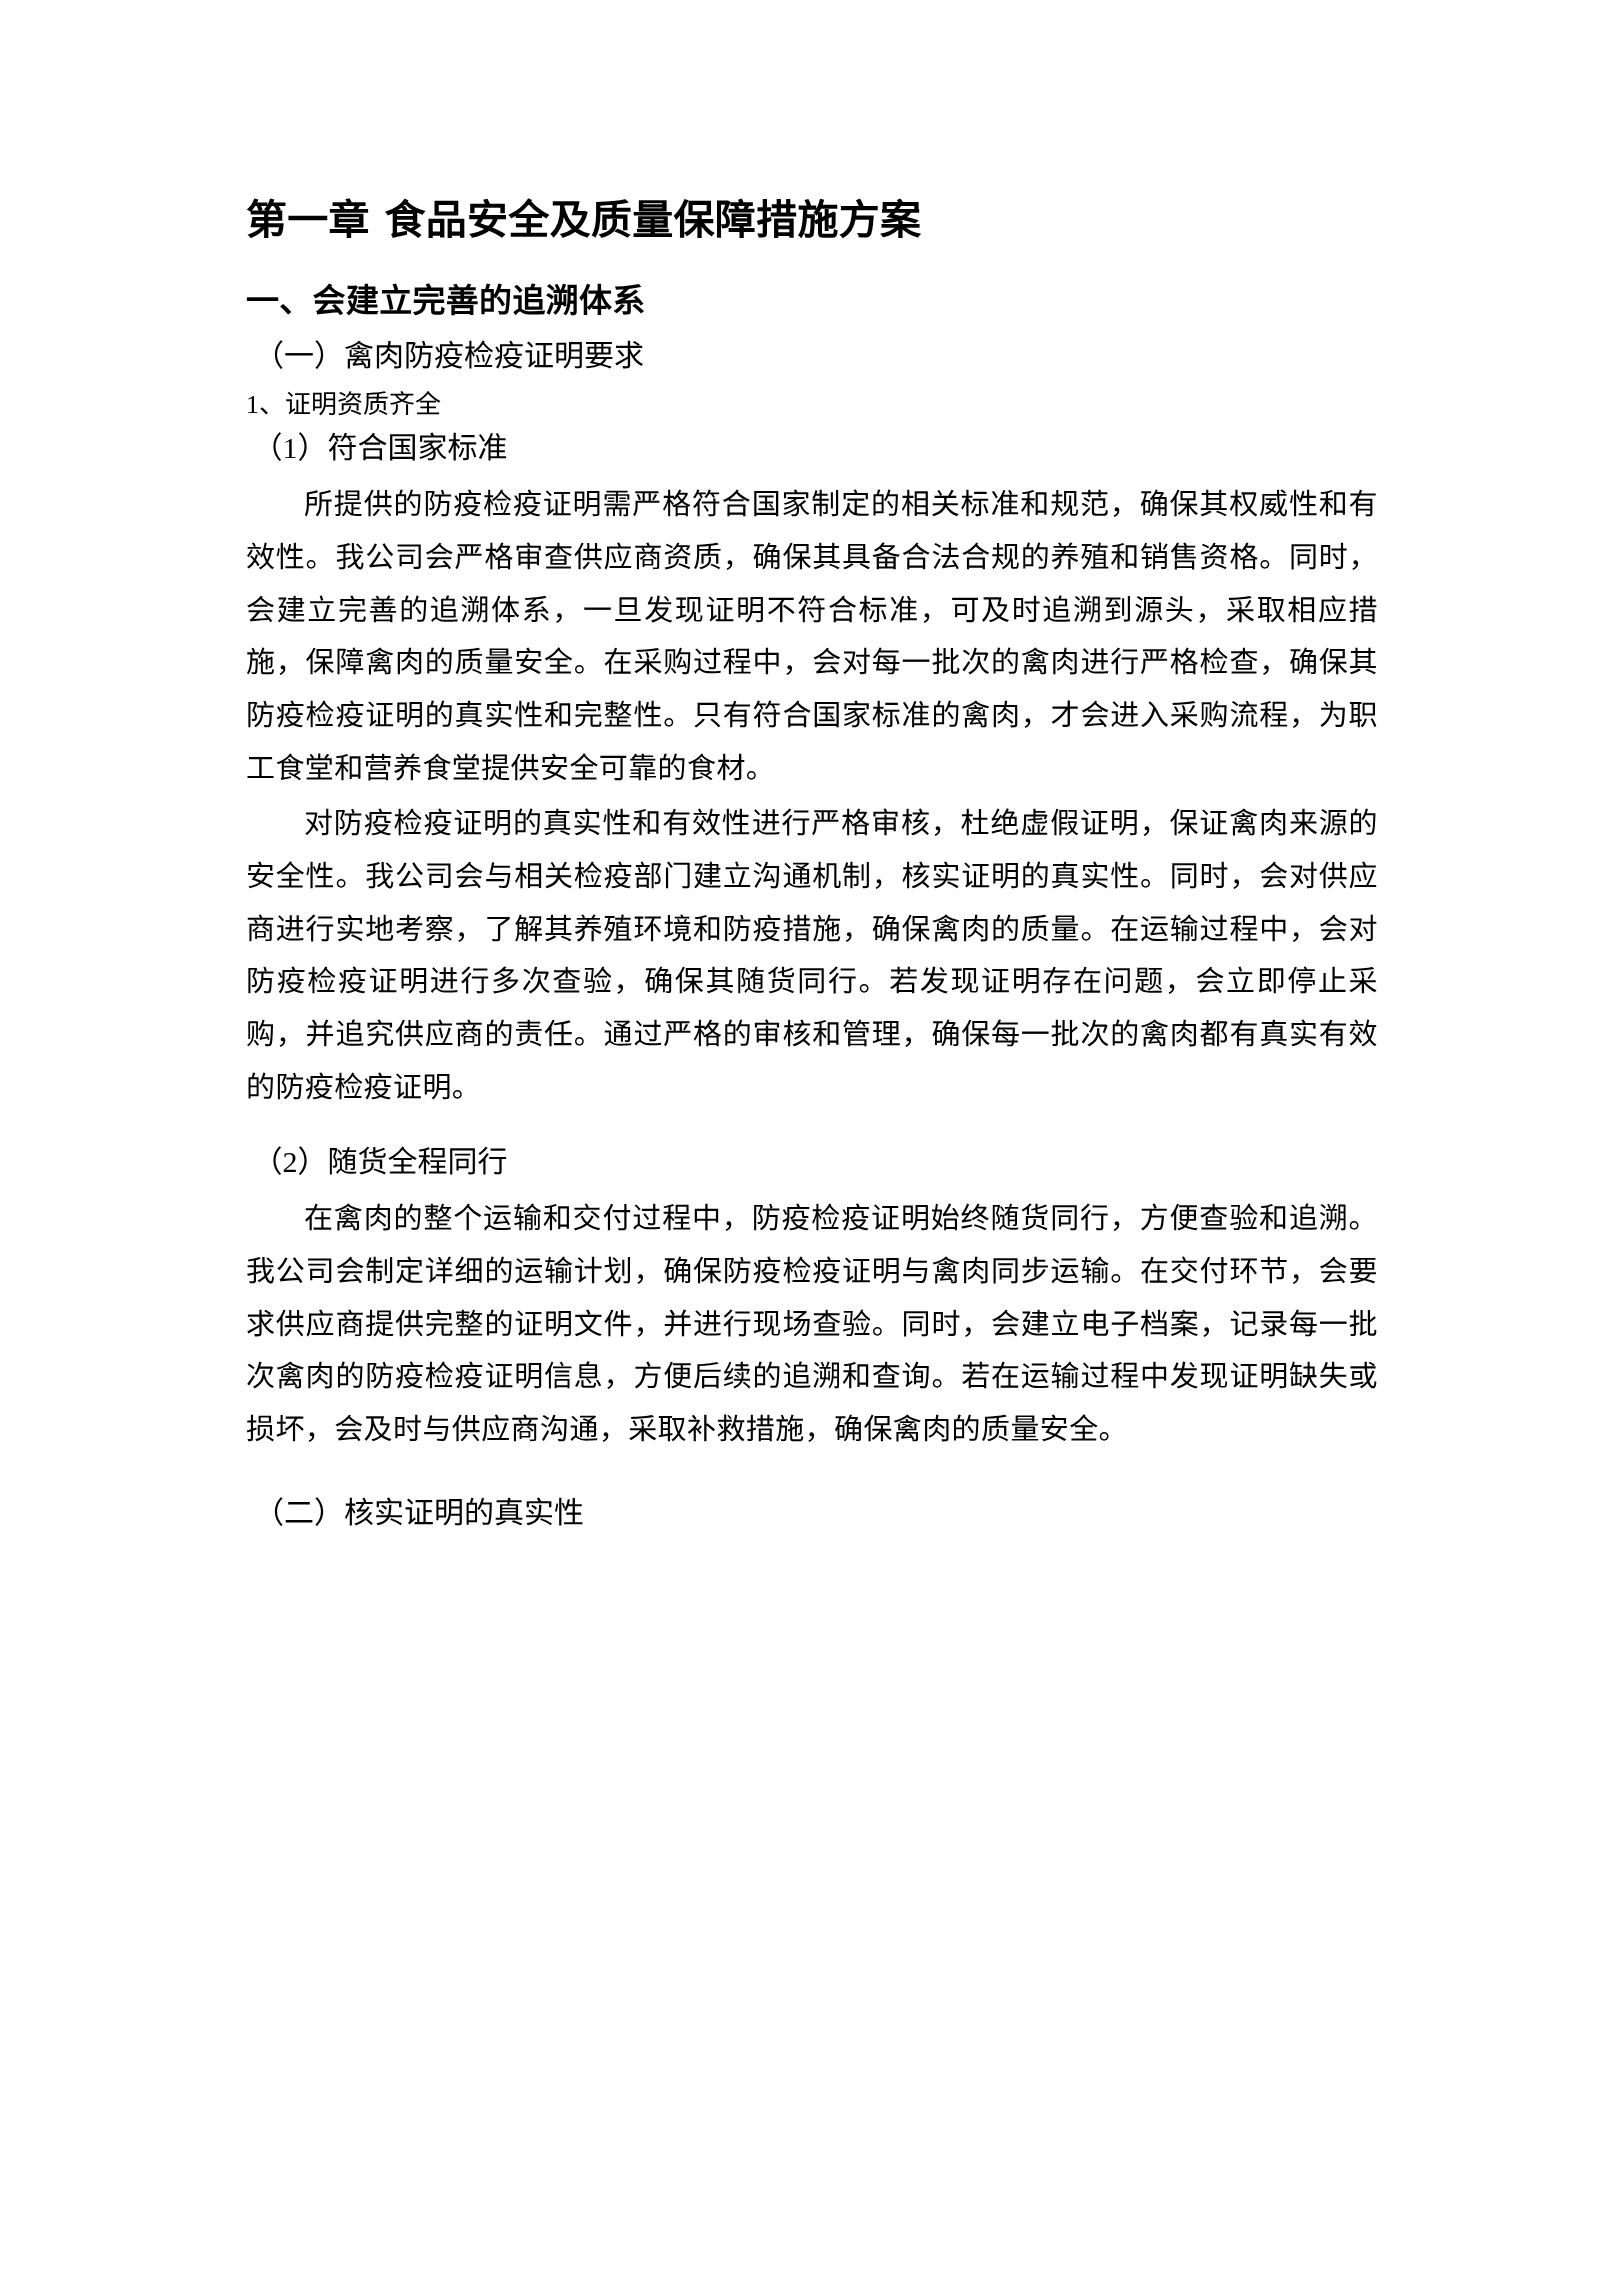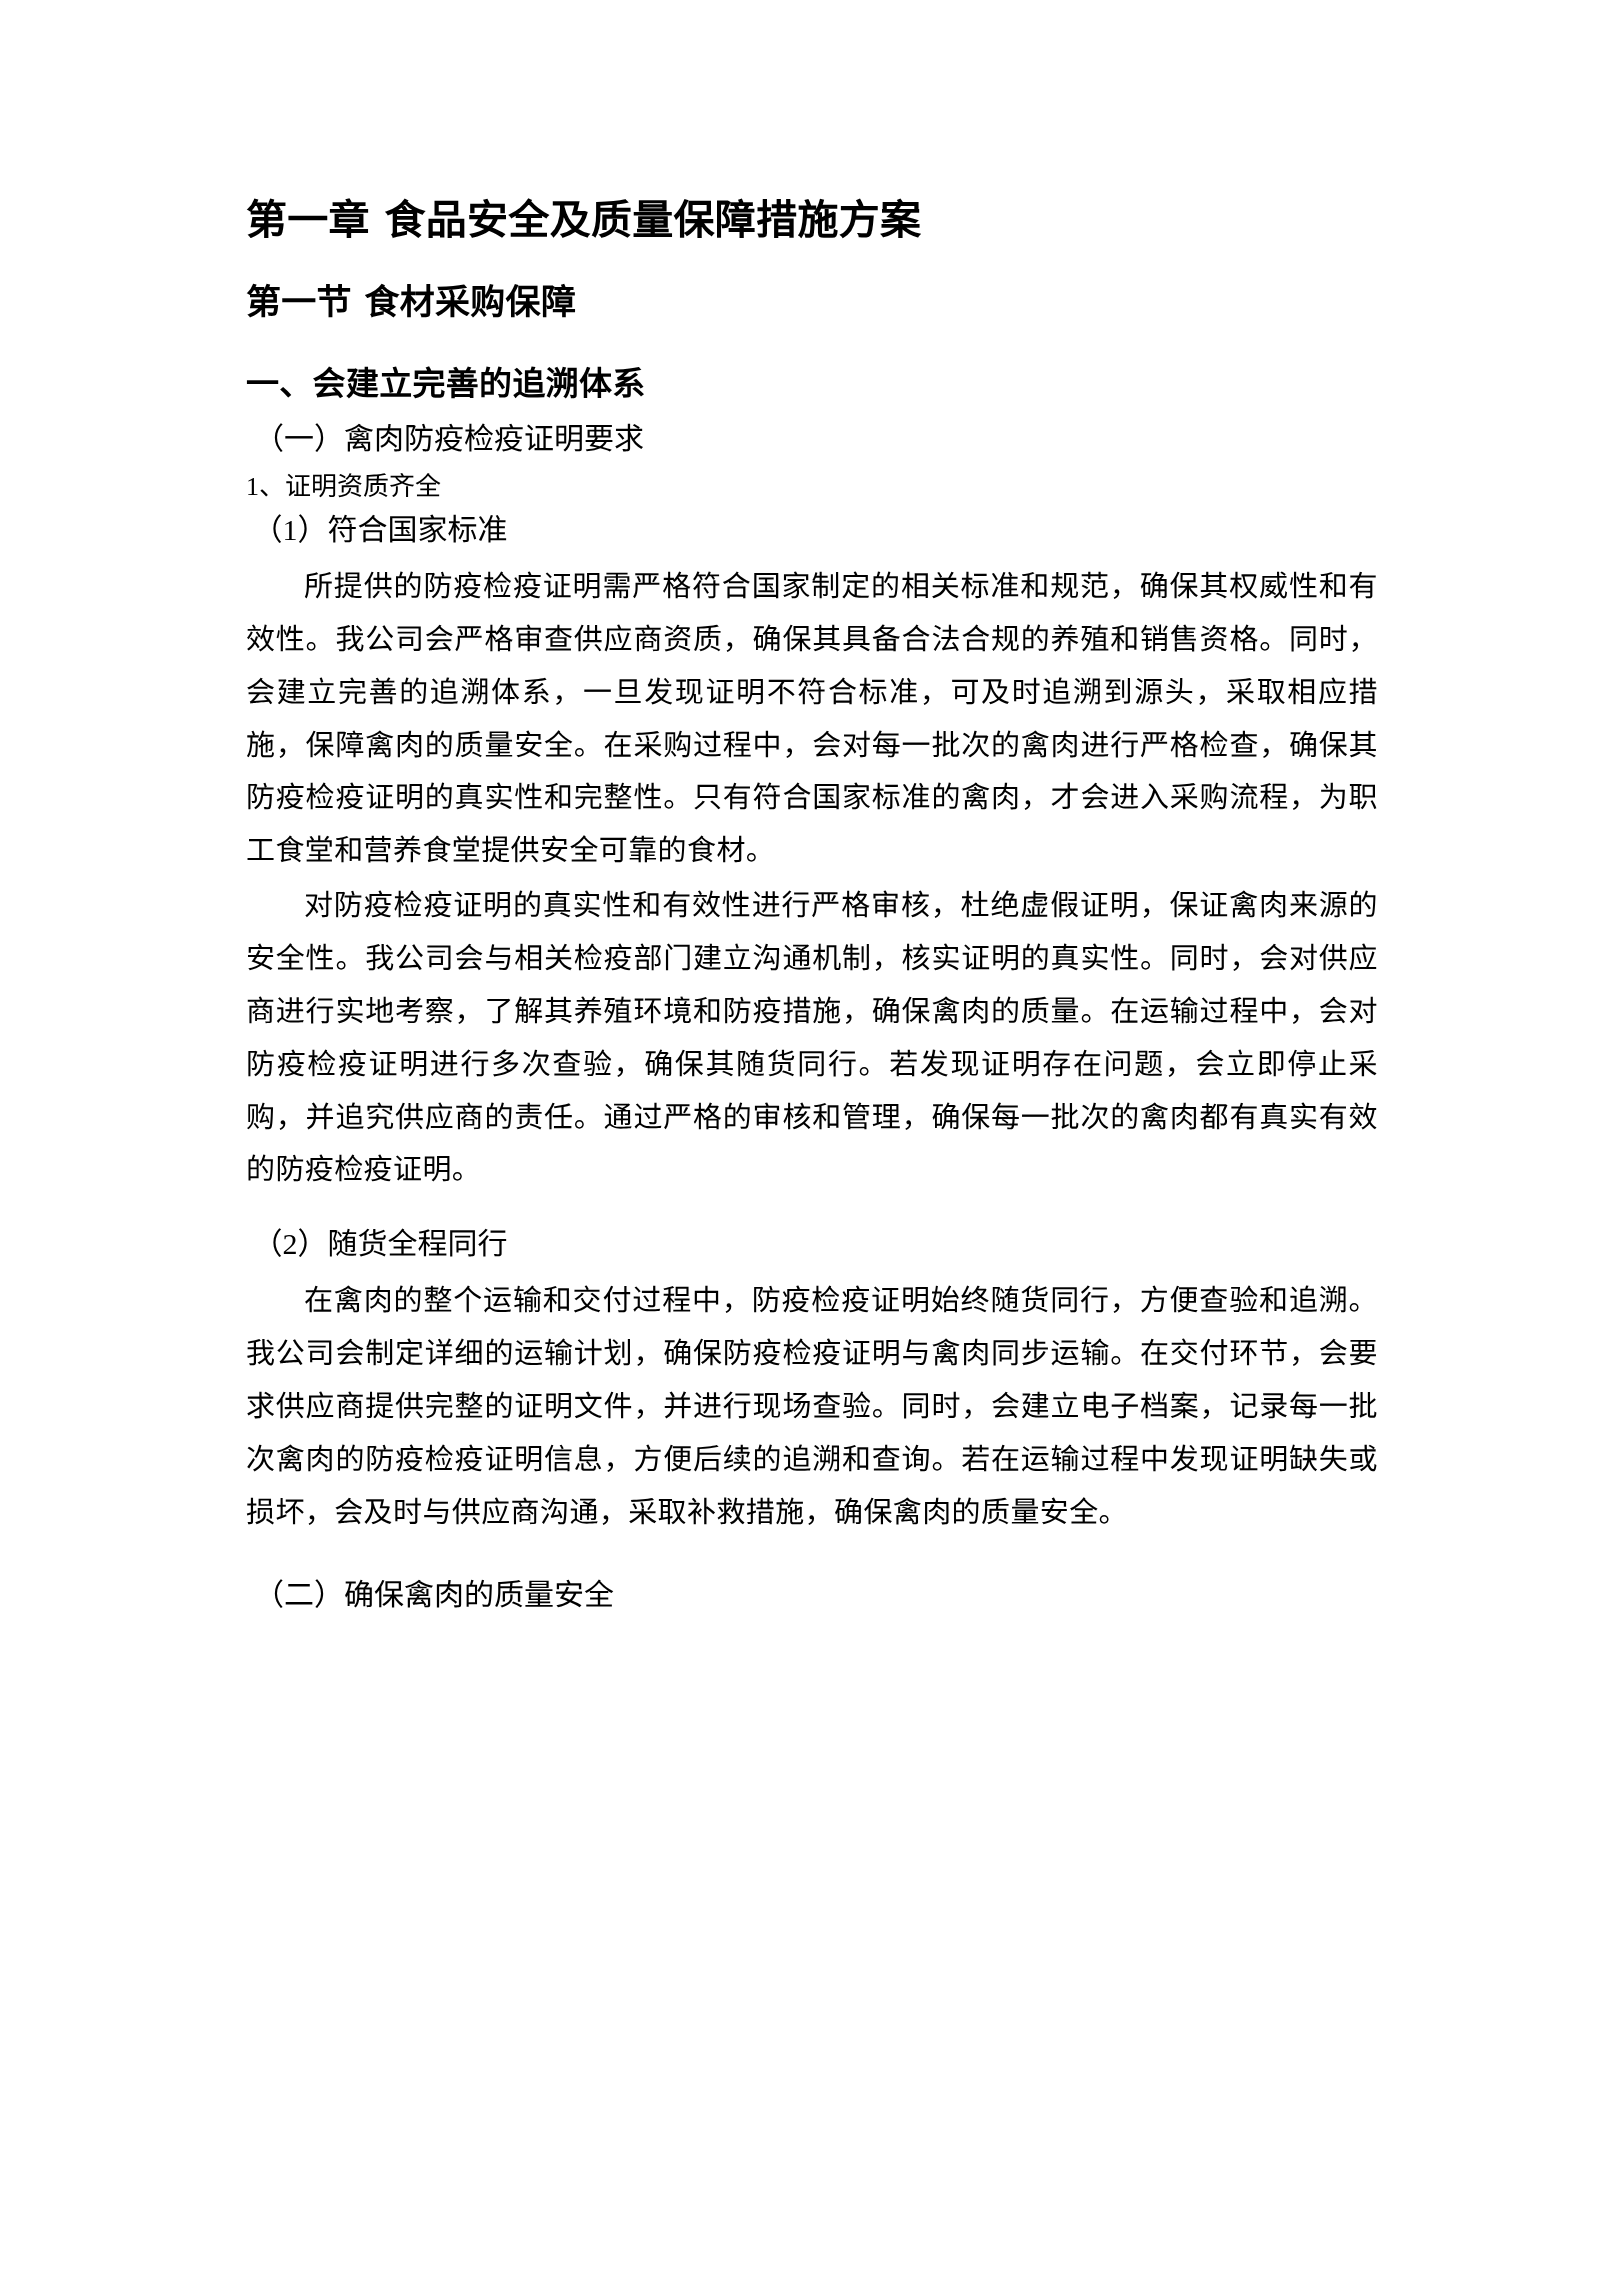--- a/index.html
+++ b/index.html
@@ -105,36 +105,35 @@
   }
 </style>
 </head>
 <body>
 
 <div class="page">
   <div class="content">
 
     <h1 class="h-chapter">第一章 食品安全及质量保障措施方案</h1>
 
-    <h2 class="h-section">第一节 食材采购保障</h2>
 
     <h3 class="h-1">一、会建立完善的追溯体系</h3>
 
     <h4 class="h-2">（一）禽肉防疫检疫证明要求</h4>
 
     <h5 class="h-3">1、证明资质齐全</h5>
 
     <h6 class="h-4">（1）符合国家标准</h6>
 
     <p class="body-p">所提供的防疫检疫证明需严格符合国家制定的相关标准和规范，确保其权威性和有效性。我公司会严格审查供应商资质，确保其具备合法合规的养殖和销售资格。同时，会建立完善的追溯体系，一旦发现证明不符合标准，可及时追溯到源头，采取相应措施，保障禽肉的质量安全。在采购过程中，会对每一批次的禽肉进行严格检查，确保其防疫检疫证明的真实性和完整性。只有符合国家标准的禽肉，才会进入采购流程，为职工食堂和营养食堂提供安全可靠的食材。</p>
 
 
     <p class="body-p">对防疫检疫证明的真实性和有效性进行严格审核，杜绝虚假证明，保证禽肉来源的安全性。我公司会与相关检疫部门建立沟通机制，核实证明的真实性。同时，会对供应商进行实地考察，了解其养殖环境和防疫措施，确保禽肉的质量。在运输过程中，会对防疫检疫证明进行多次查验，确保其随货同行。若发现证明存在问题，会立即停止采购，并追究供应商的责任。通过严格的审核和管理，确保每一批次的禽肉都有真实有效的防疫检疫证明。</p>
 
     <h6 class="h-4 spaced">（2）随货全程同行</h6>
 
     <p class="body-p">在禽肉的整个运输和交付过程中，防疫检疫证明始终随货同行，方便查验和追溯。我公司会制定详细的运输计划，确保防疫检疫证明与禽肉同步运输。在交付环节，会要求供应商提供完整的证明文件，并进行现场查验。同时，会建立电子档案，记录每一批次禽肉的防疫检疫证明信息，方便后续的追溯和查询。若在运输过程中发现证明缺失或损坏，会及时与供应商沟通，采取补救措施，确保禽肉的质量安全。</p>
 
-    <h4 class="h-2 spaced">（二）确保禽肉的质量安全</h4>
+    <h4 class="h-2 spaced">（二）核实证明的真实性</h4>
 
   </div>
 </div>
 
 
 </body></html>

